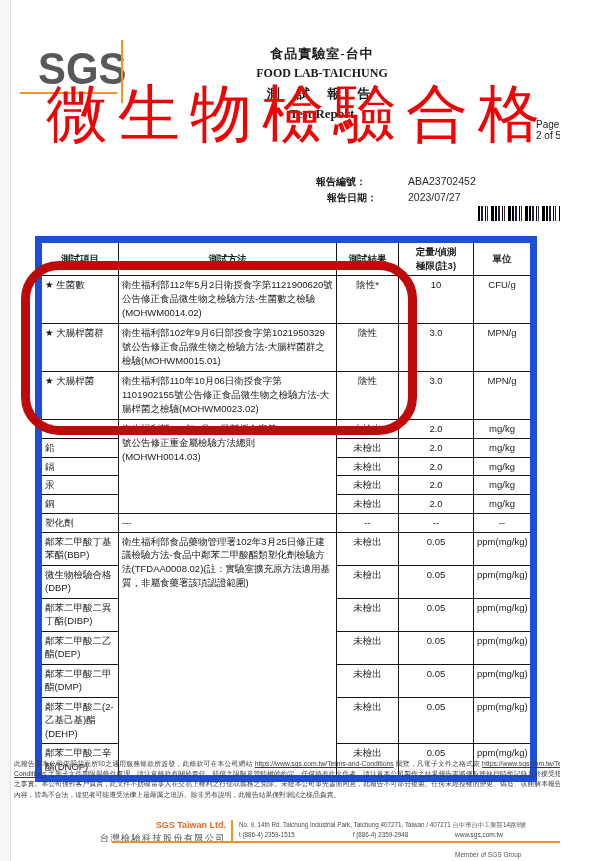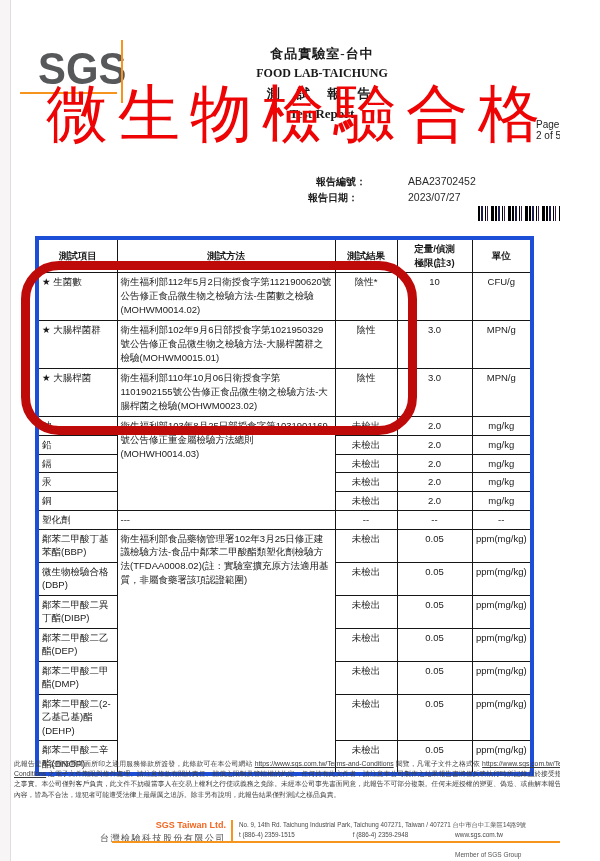--- a/index.html
+++ b/index.html
@@ -47,21 +47,21 @@
   .barcode {position:absolute; left:478px; top:206px; width:110px; height:15px;
             background:repeating-linear-gradient(90deg,
               #000 0 2px,#fff 2px 3px,#1d1d4d 3px 5px,#fff 5px 7px,
               #000 7px 8px,#fff 8px 9px,#3a1d4d 9px 10px,#fff 10px 13px,
               #000 13px 16px,#fff 16px 17px);}
 
   
   .results {position:absolute; left:35px; top:236px; border-collapse:collapse;
             table-layout:fixed; width:495px; font-size:9.5px; line-height:1.45;}
   .results,.results th,.results td {border:1px solid #161616;}
-  .results {border:4px solid #1d4ed8;}
+  .results {border:7px solid #1d4ed8;}
   .results th {font-weight:bold; text-align:center; vertical-align:middle; height:30px;
                padding:1px 2px; font-size:9.5px;}
   .results td {vertical-align:top; padding:2px 3px;}
   .c-item {text-align:left;}
   .c-method {text-align:left;}
   .c-val {text-align:center;}
 
   
   .annotation {position:absolute; left:21px; top:261px; width:378px; height:156px;
                border:9px solid #bf0a0a; border-radius:38px; z-index:5; pointer-events:none;}
@@ -103,21 +103,21 @@
     <div class="rep-en">Test Report</div>
   </div>
 
   <div class="page-label">Page: 2 of 5</div>
 
   <div class="stamp">微生物檢驗合格</div>
 
 
   <div class="meta-label" style="left:316px; top:175px;">報告編號：</div>
   <div class="meta-value" style="left:408px; top:175px;">ABA23702452</div>
-  <div class="meta-label" style="left:308px; top:191px;">報告日期：</div>
+  <div class="meta-label" style="left:327px; top:191px;">報告日期：</div>
   <div class="meta-value" style="left:408px; top:191px;">2023/07/27</div>
 
   <div class="barcode"></div>
 
   <table class="results">
     <colgroup>
       <col style="width:80px">
         <col style="width:218px">
         <col style="width:62px">
       <col style="width:75px">

